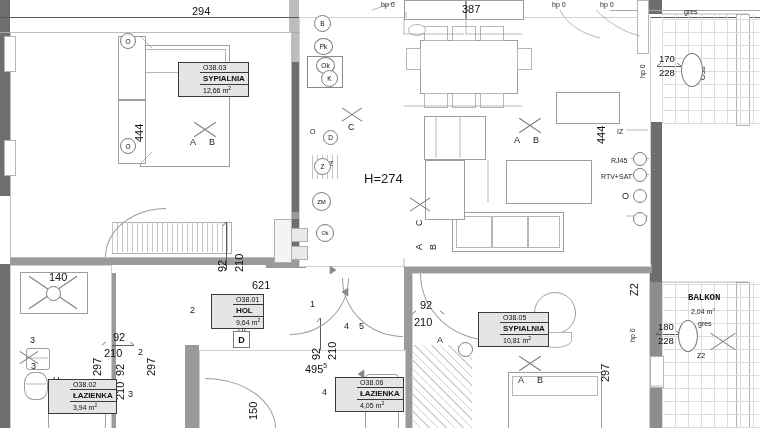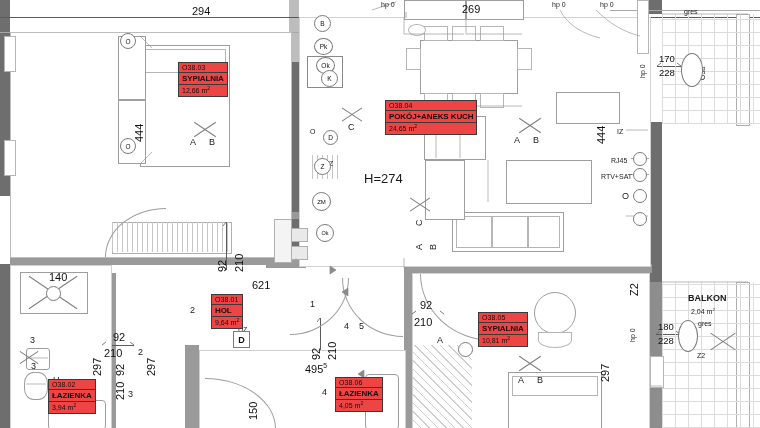--- a/index.html
+++ b/index.html
@@ -20,25 +20,26 @@
   .ln{position:absolute;background:#5a5a5a;}
   .ln-h{height:1px;}
   .ln-v{width:1px;}
   .ln-thin{background:#a8a8a8;}
   .box-thin{position:absolute;border:1px solid #b0b0b0;background:#ffffff;}
 
   
   .room-tag{
     position:absolute;
     border:1px solid #3a3a3a;
-    background:#ef4444;
+    background:#e5e5e5;
     font-size:7.5px;
     color:#111;
     line-height:1.0;
     z-index:40;
+    padding-left:21px;
   }
   .room-tag .rt-code{
     padding:1px 3px 1px 3px;
     border-bottom:1px solid #3a3a3a;
     font-size:7px;
     letter-spacing:.1px;
   }
   .room-tag .rt-name{
     padding:1.5px 3px;
     font-weight:bold;
@@ -62,21 +63,21 @@
     line-height:1;
     z-index:35;
   }
   .txt.s7{font-size:7px;}
   .txt.s6{font-size:6.2px;}
   .txt.s9{font-size:9px;}
   .txt.s13{font-size:13px;}
   .txt.dim{font-size:11px;color:#111;}
   .txt.dimS{font-size:9.5px;color:#111;}
   .txt.rot{transform:rotate(-90deg);transform-origin:0 0;}
-  .txt.bold{font-weight:bold;}
+  .txt.bold{font-weight:bold;font-family:Liberation Mono, monospace;}
   .txt sup{font-size:.62em;vertical-align:super;}
 
   
   .sym{
     position:absolute;
     border:1px solid #7a7a7a;
     border-radius:50%;
     background:#ffffff;
     font-size:6.5px;
     color:#111;
@@ -273,41 +274,36 @@
 
   <div class="fz" style="left:452px;top:212px;width:110px;height:38px;"></div>
   <div class="fz2" style="left:456px;top:216px;width:34px;height:30px;"></div>
   <div class="fz2" style="left:492px;top:216px;width:34px;height:30px;"></div>
   <div class="fz2" style="left:528px;top:216px;width:30px;height:30px;"></div>
   <div class="fz" style="left:425px;top:160px;width:38px;height:58px;"></div>
   <div class="fz" style="left:506px;top:160px;width:84px;height:42px;"></div>
   <div class="fz" style="left:424px;top:116px;width:60px;height:42px;"></div>
   <div class="fz" style="left:556px;top:92px;width:62px;height:30px;"></div>
 
-  <div class="room-tag" style="left:385px;top:100px;">
-    <div class="rt-code">O38.04</div>
-    <div class="rt-name">POKÓJ+ANEKS KUCH</div>
-    <div class="rt-area"><span>24,65 m</span><sup>2</sup></div>
-  </div>
 
   <div class="txt s13" style="left:364px;top:172px;">H=274</div>
 
   <div class="xmark" style="left:517px;top:114px;width:26px;height:22px;"></div>
   <div class="txt s9" style="left:514px;top:136px;">A</div>
   <div class="txt s9" style="left:533px;top:136px;">B</div>
 
   <div class="txt s9 rot" style="left:415px;top:250px;">A</div>
   <div class="txt s9 rot" style="left:429px;top:250px;">B</div>
   <div class="txt s9 rot" style="left:415px;top:226px;">C</div>
   <div class="xmark" style="left:408px;top:194px;width:24px;height:20px;"></div>
 
   <div class="txt s9" style="left:348px;top:123px;">C</div>
   <div class="xmark" style="left:340px;top:104px;width:24px;height:20px;"></div>
 
-  <div class="txt dim" style="left:462px;top:4px;">269</div>
+  <div class="txt dim" style="left:462px;top:4px;">387</div>
   <div class="txt s7" style="left:552px;top:1px;">hp 0</div>
 
   <div class="txt dim rot" style="left:596px;top:144px;">444</div>
   <div class="txt s7" style="left:617px;top:128px;">IZ</div>
   <div class="txt s7" style="left:611px;top:157px;">RJ45</div>
   <div class="txt s7" style="left:601px;top:173px;">RTV+SAT</div>
   <div class="txt s9" style="left:622px;top:192px;">O</div>
   <div class="sym" style="left:633px;top:152px;width:12px;height:12px;"></div>
   <div class="sym" style="left:633px;top:168px;width:12px;height:12px;"></div>
   <div class="sym" style="left:633px;top:189px;width:12px;height:12px;"></div>

